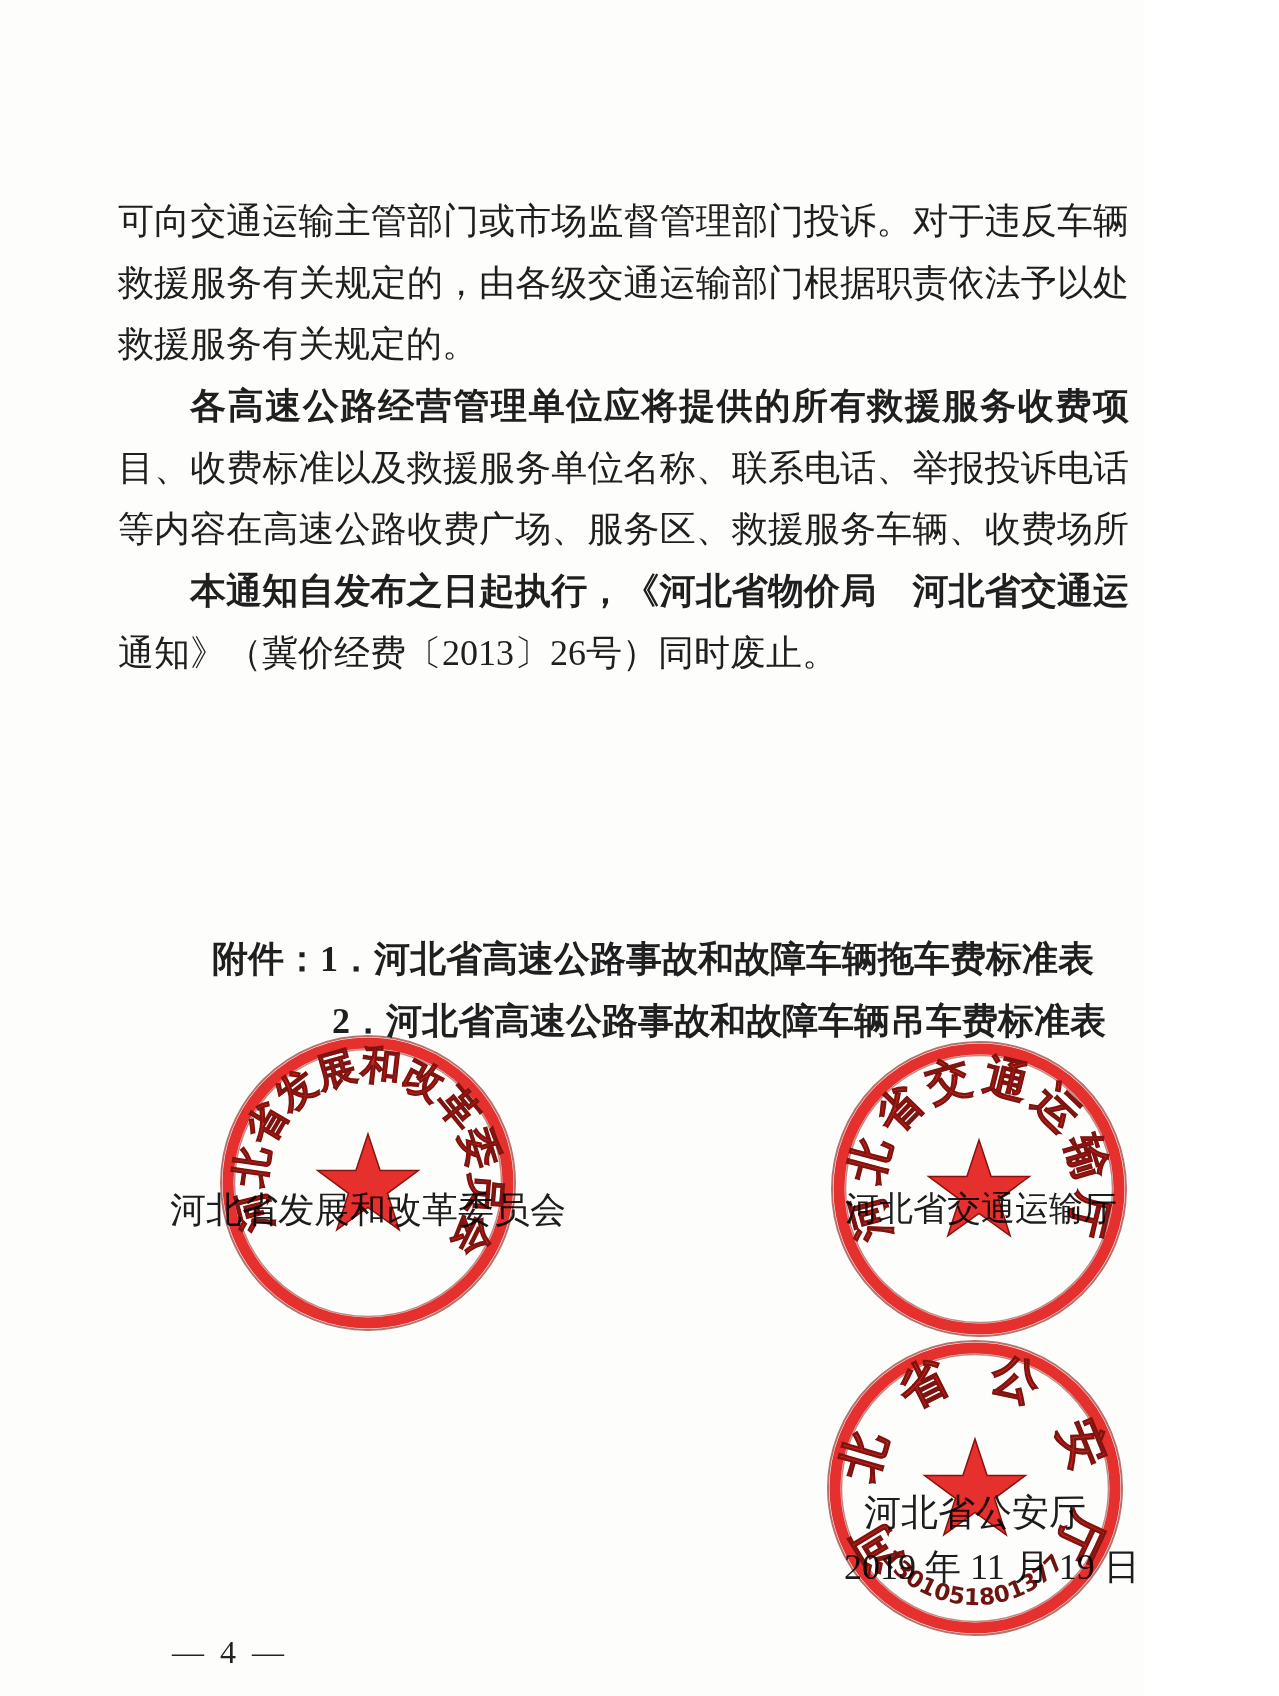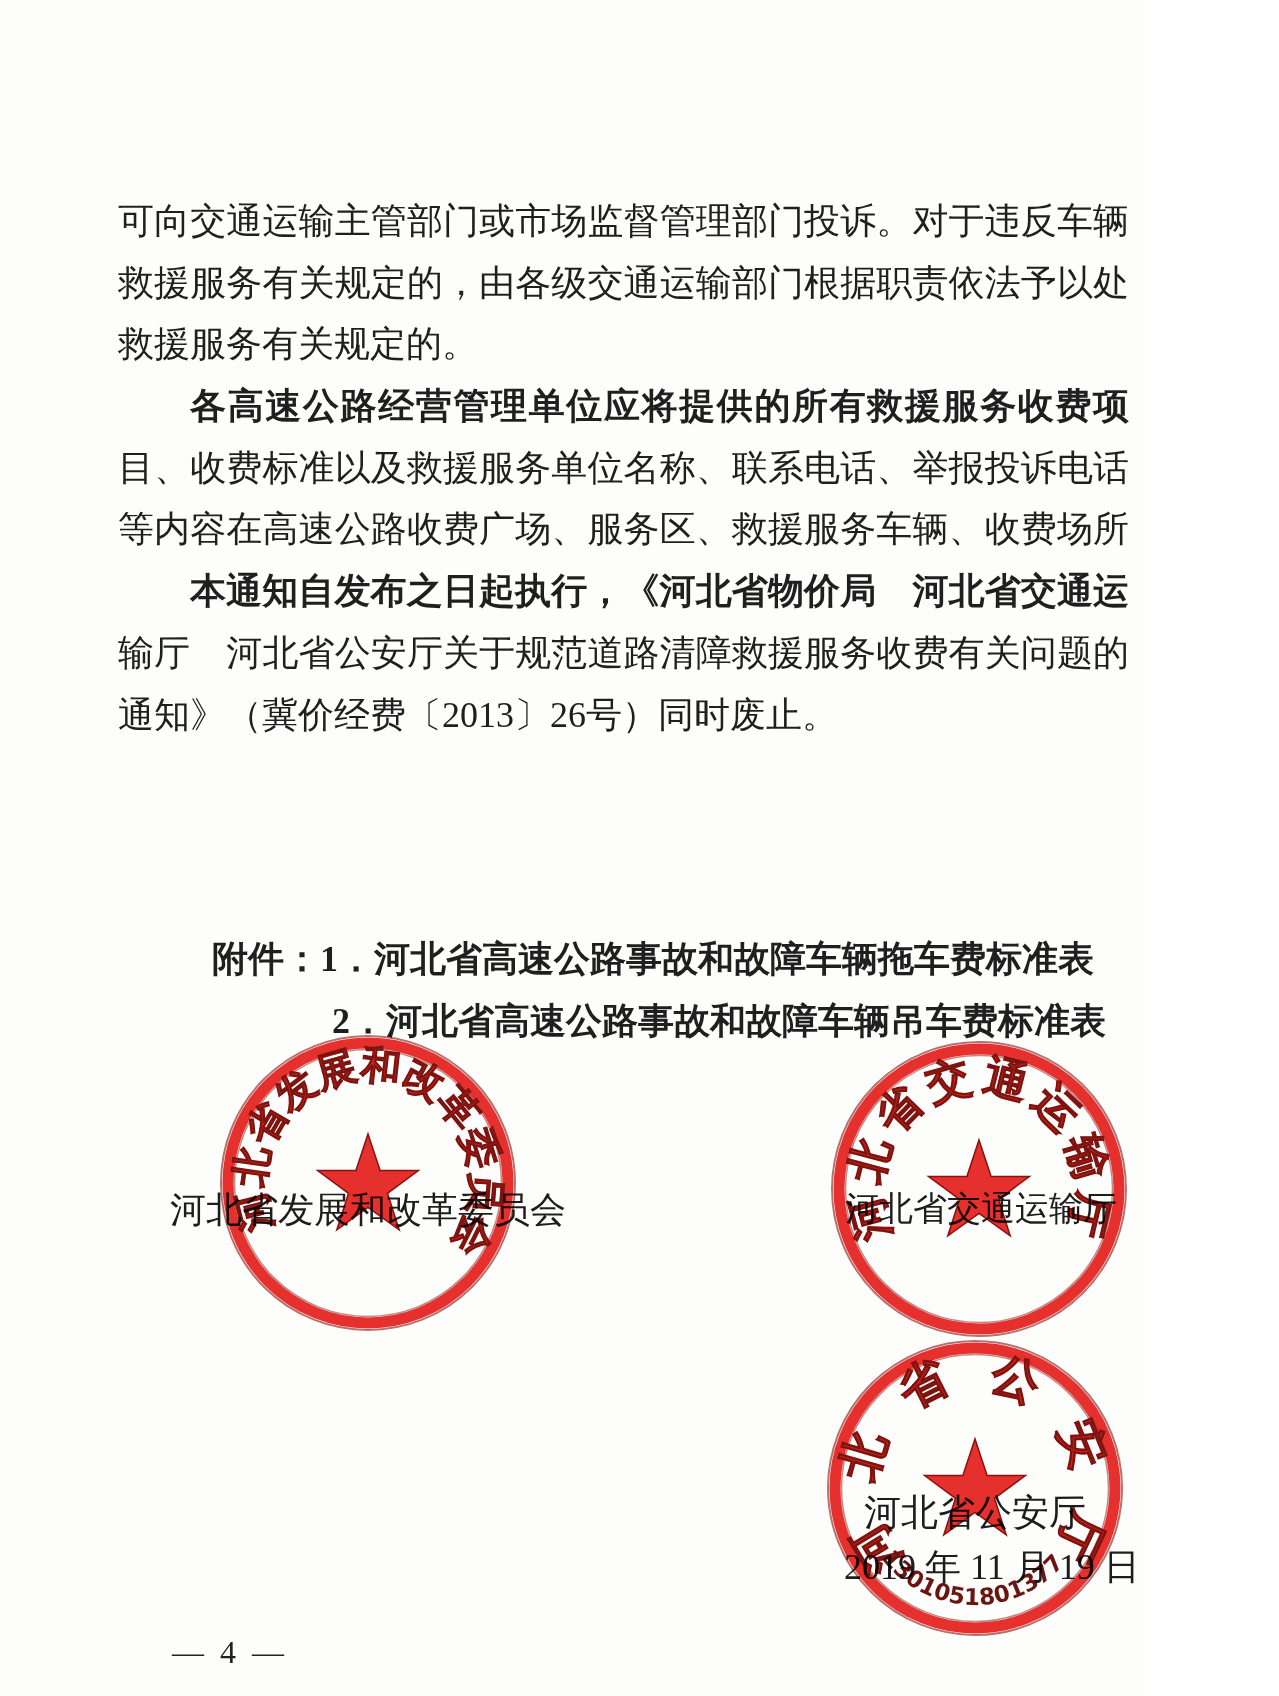--- a/index.html
+++ b/index.html
@@ -38,21 +38,20 @@
 <div class="page">
 
   <div class="body-text">
     <div class="ln just">可向交通运输主管部门或市场监督管理部门投诉。对于违反车辆</div>
     <div class="ln just">救援服务有关规定的，由各级交通运输部门根据职责依法予以处</div>
     <div class="ln">救援服务有关规定的。</div>
     <div class="ln just ind">各高速公路经营管理单位应将提供的所有救援服务收费项</div>
     <div class="ln just">目、收费标准以及救援服务单位名称、联系电话、举报投诉电话</div>
     <div class="ln just">等内容在高速公路收费广场、服务区、救援服务车辆、收费场所</div>
     <div class="ln just ind">本通知自发布之日起执行，《河北省物价局　河北省交通运</div>
-    <div class="ln just">输厅　河北省公安厅关于规范道路清障救援服务收费有关问题的</div>
     <div class="ln">通知》（冀价经费〔2013〕26号）同时废止。</div>
   </div>
 
   <div class="attachment">
     <div class="ln">附件：1．河北省高速公路事故和故障车辆拖车费标准表</div>
     <div class="ln a2">2．河北省高速公路事故和故障车辆吊车费标准表</div>
   </div>
 
   <div class="sig left-org">河北省发展和改革委员会</div>
   <div class="sig right-org">河北省交通运输厅</div>

